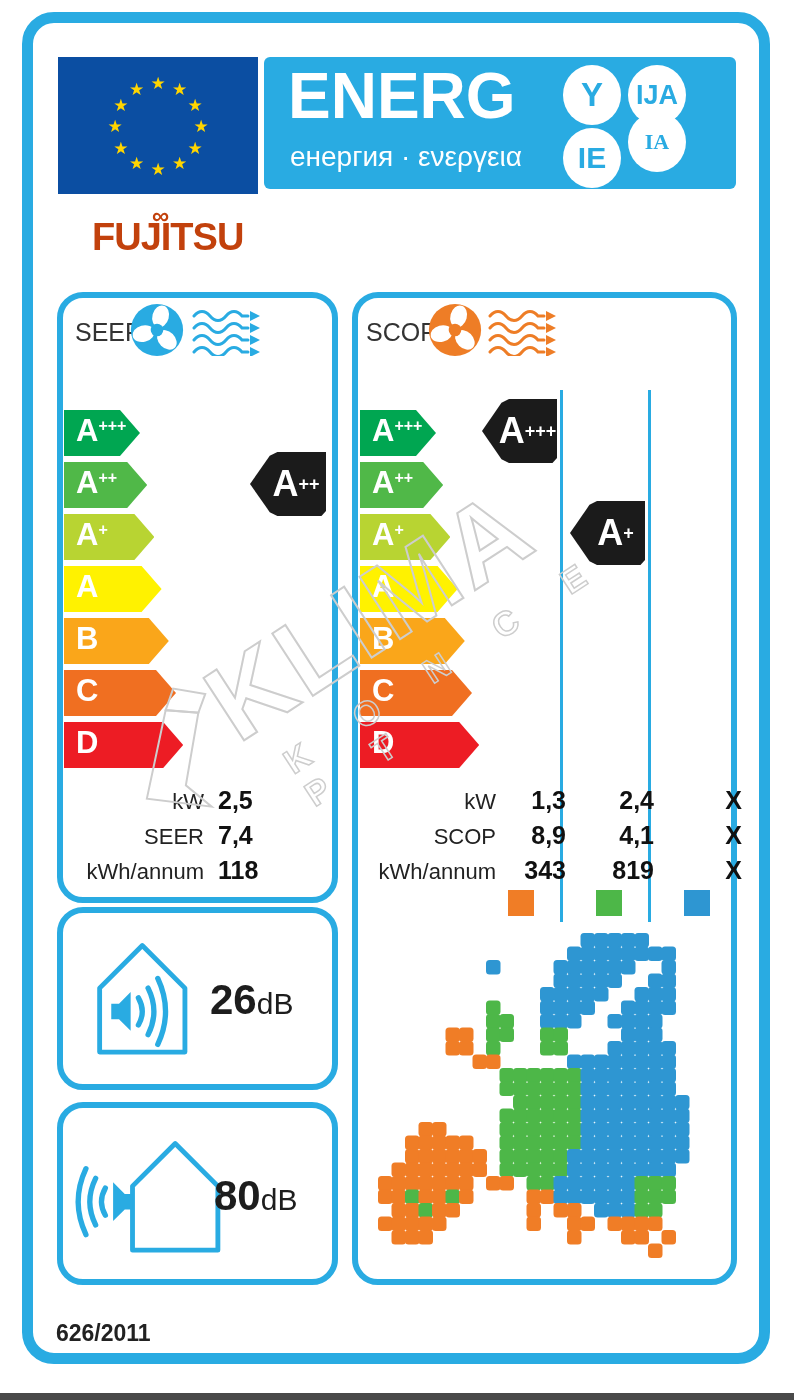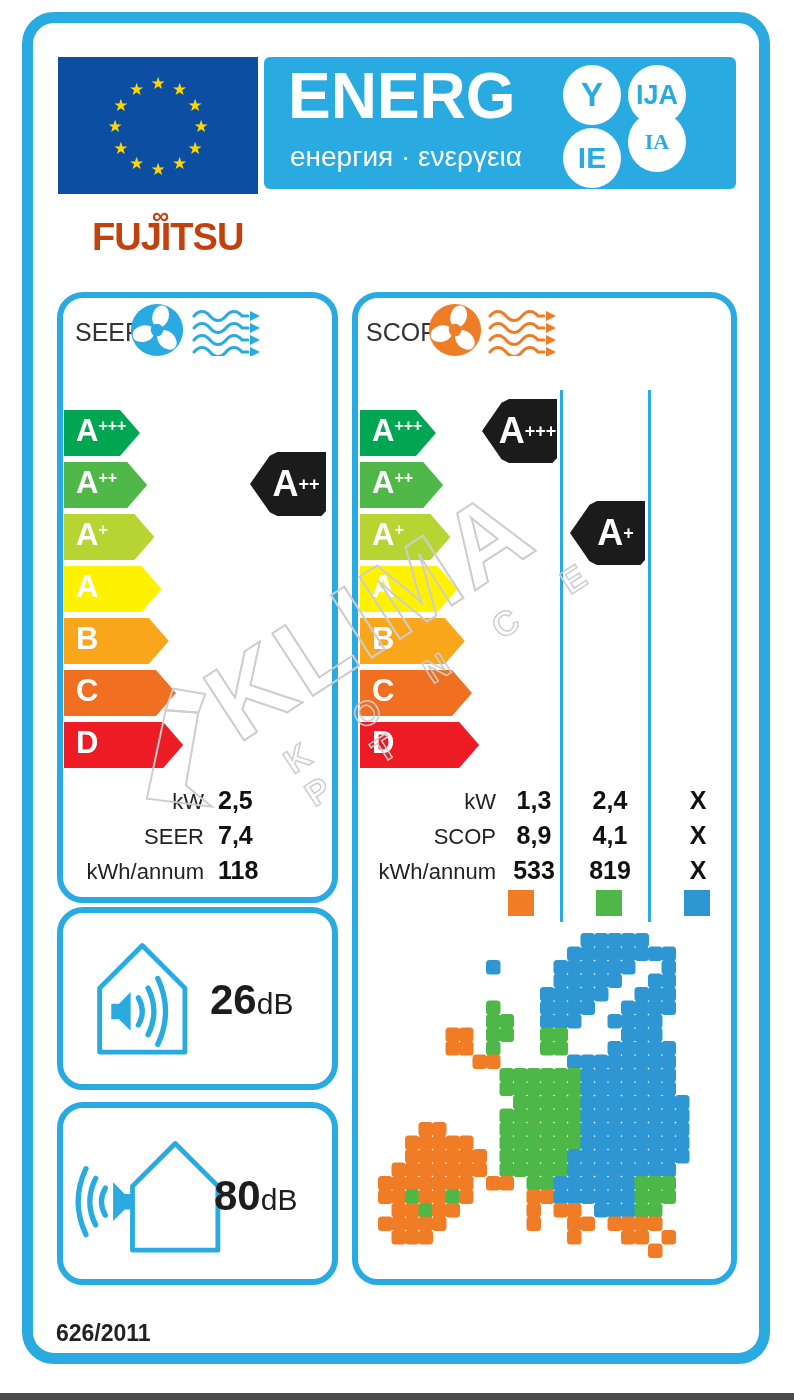--- a/index.html
+++ b/index.html
@@ -58,21 +58,21 @@
   #scop-black-warm{left:482px;top:399px;width:75px;height:64px;}
   #scop-black-avg{left:570px;top:501px;width:75px;height:64px;}
 
   
   .vline{width:3px;background:#29ABE2;top:390px;height:532px;}
   #vline-1{left:560px;} #vline-2{left:648px;}
 
   
   .val-row{display:flex;align-items:baseline;height:35px;}
   .val-label{text-align:right;font-size:22px;color:#222;}
-  .val-cell{font-size:25px;font-weight:bold;color:#111;text-align:center;}
+  .val-cell{font-size:25px;font-weight:bold;color:#111;text-align:right;}
   #seer-rows{left:64px;top:786px;}
   #seer-rows .val-cell{text-align:left;padding-left:14px;}
   #scop-rows{left:360px;top:786px;}
   #scop-rows .val-label{padding-right:6px;}
 
   .legend-sq{width:26px;height:26px;top:890px;}
   #legend-0{left:508px;} #legend-1{left:596px;} #legend-2{left:684px;}
 
   
   .db-text{font-size:42px;font-weight:bold;color:#1d1d1d;}
@@ -262,21 +262,21 @@
         <div class="val-cell" style="width: 88px;">X</div>
       </div>
       <div class="val-row">
         <div class="val-label" style="width: 136px;">SCOP</div>
         <div class="val-cell" style="width: 64px;">8,9</div>
         <div class="val-cell" style="width: 88px;">4,1</div>
         <div class="val-cell" style="width: 88px;">X</div>
       </div>
       <div class="val-row">
         <div class="val-label" style="width: 136px;">kWh/annum</div>
-        <div class="val-cell" style="width: 64px;">533</div>
+        <div class="val-cell" style="width: 64px;">343</div>
         <div class="val-cell" style="width: 88px;">819</div>
         <div class="val-cell" style="width: 88px;">X</div>
       </div>
     </div>
   <div id="legend-0" class="abs legend-sq" style="background: rgb(240, 125, 38);"></div>
   <div id="legend-1" class="abs legend-sq" style="background: rgb(77, 183, 72);"></div>
   <div id="legend-2" class="abs legend-sq" style="background: rgb(46, 150, 210);"></div>
   <svg id="europe-map" class="abs" style="left:378px;top:933px" width="352" height="326" viewBox="0 0 352 326">
       <rect x="202.5" y="0" width="14.5" height="14.5" rx="3.5" fill="#2E96D2"></rect>
       <rect x="216" y="0" width="14.5" height="14.5" rx="3.5" fill="#2E96D2"></rect>

